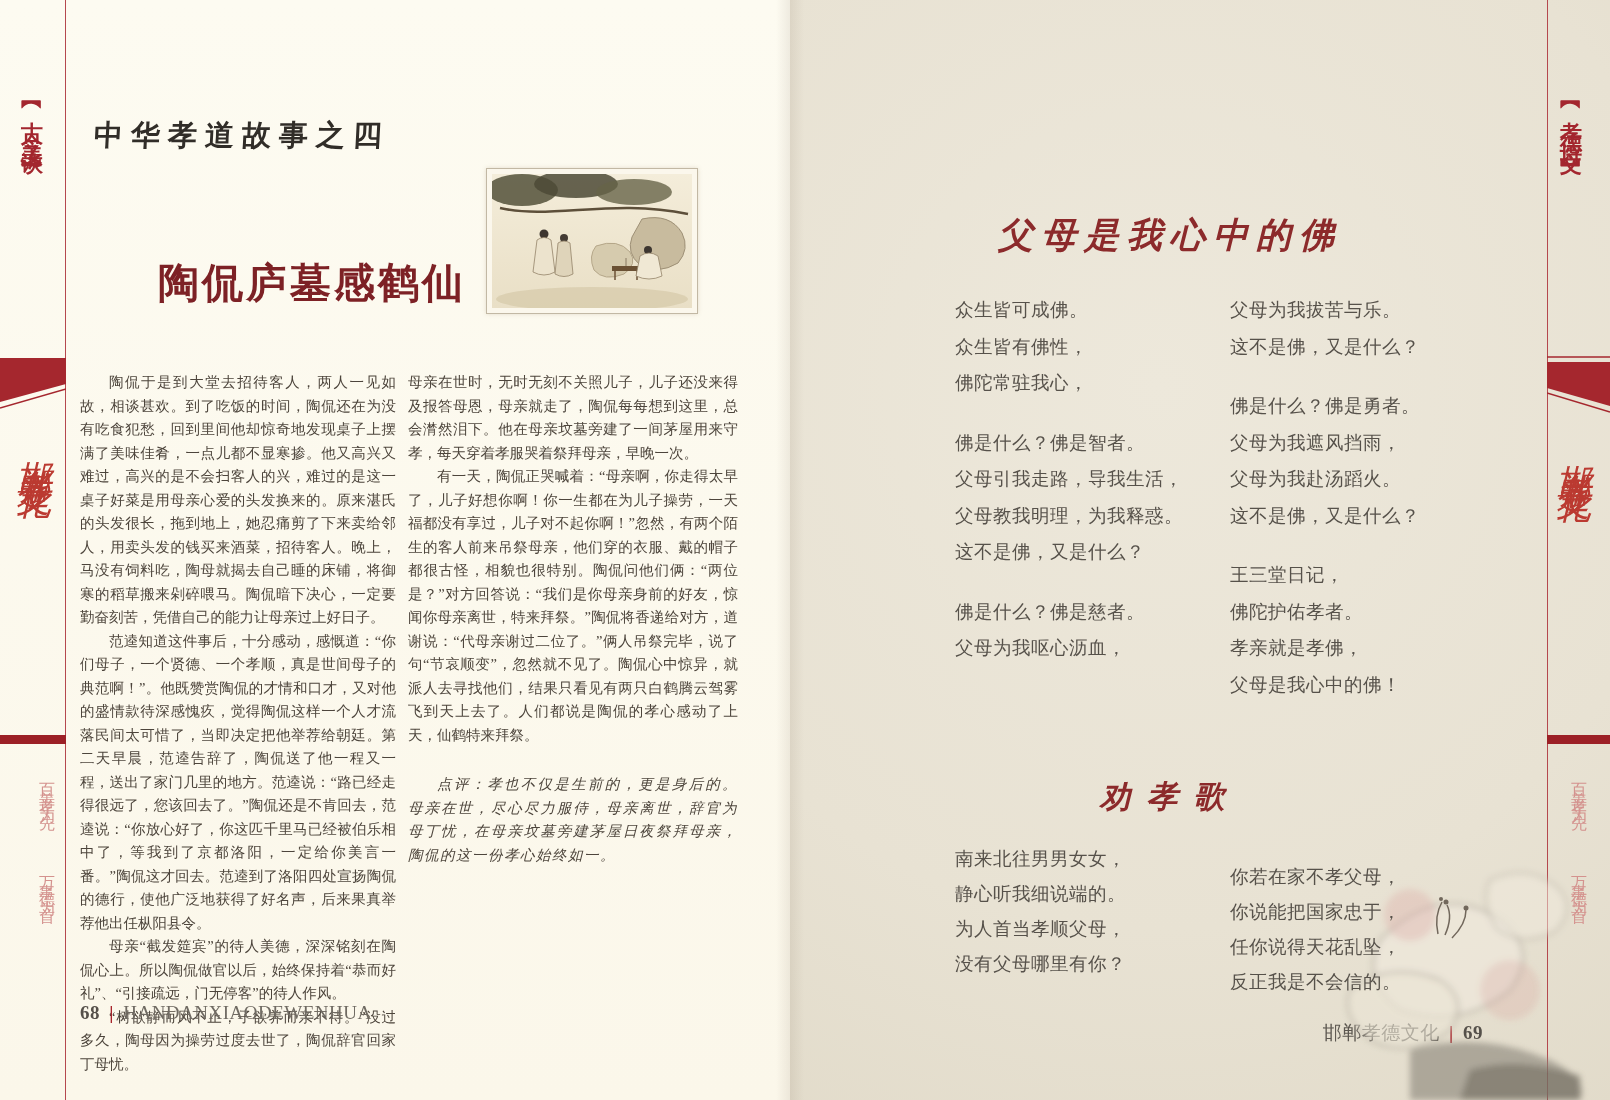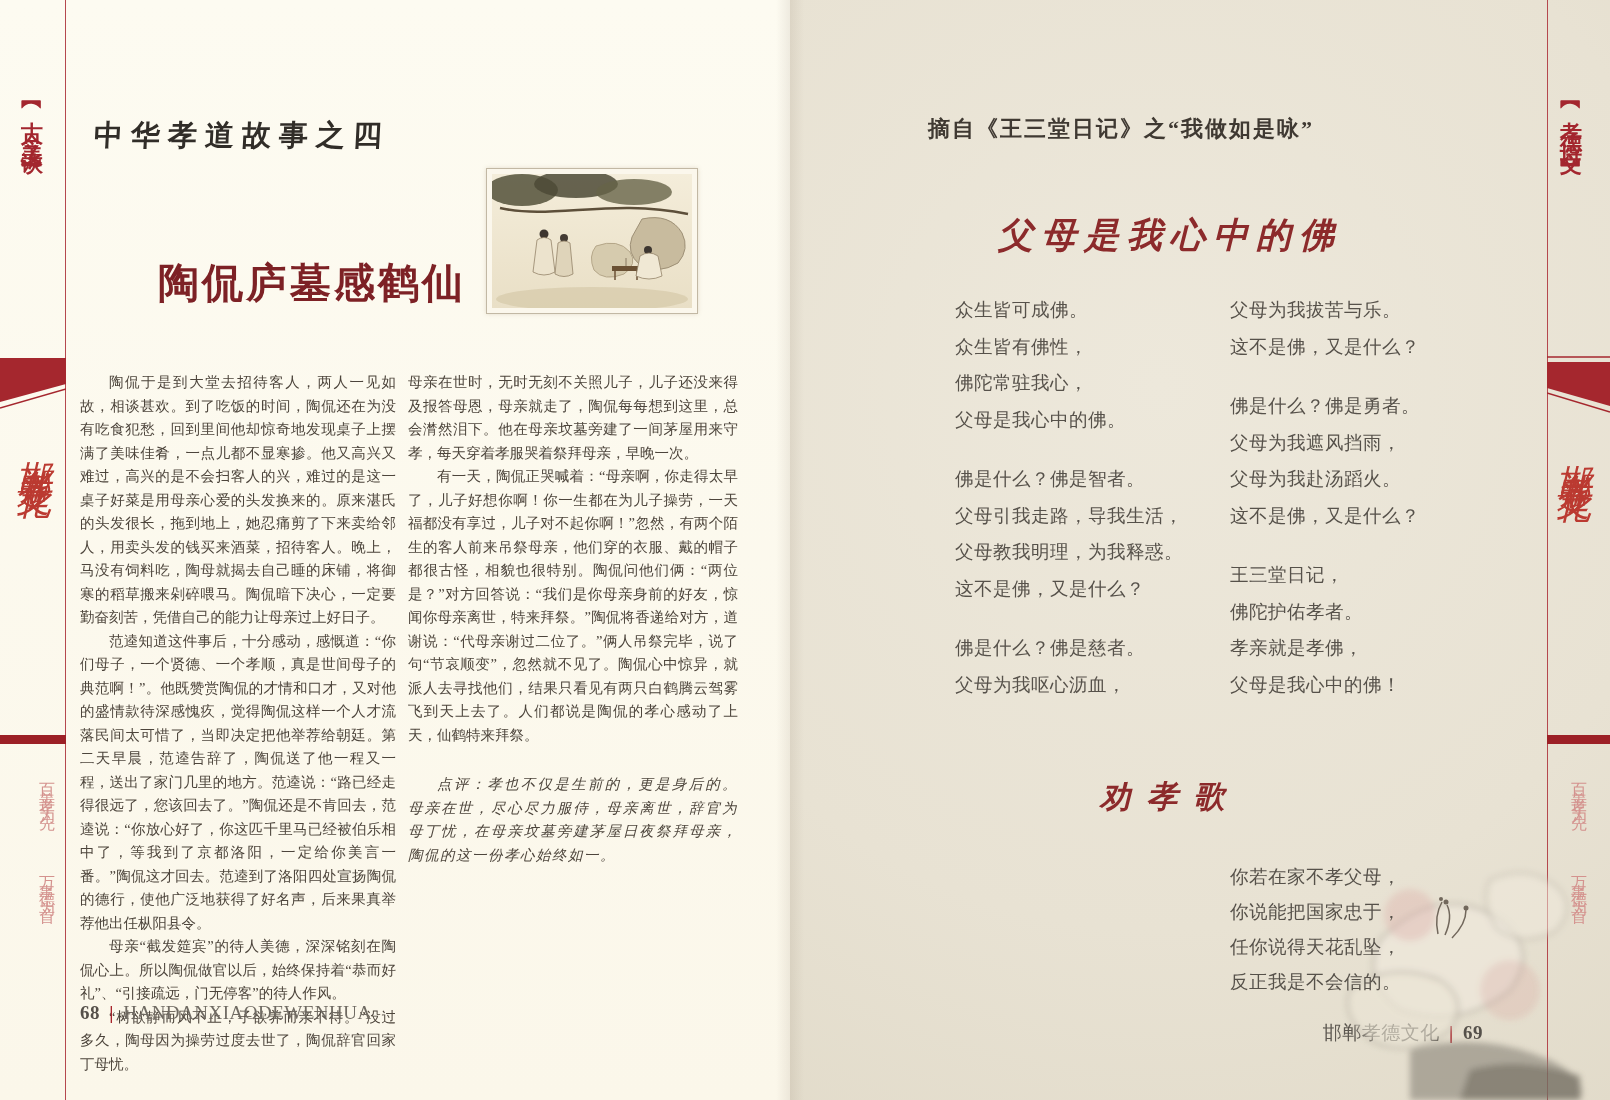--- a/index.html
+++ b/index.html
@@ -200,30 +200,28 @@
 
     <div class="brand brand-r">邯郸孝道文化</div>
 
     <div class="red-bar red-bar-r"></div>
 
     <div class="motto motto-r">
       <span>百善孝为先</span>
       <span class="gap">万事德为首</span>
     </div>
 
-    <div class="rp-header">摘自《王三堂日记》之“我做如是咏”</div>
 
     <div class="poem-title poem1-title">父母是我心中的佛</div>
 
     <div class="poem-col p1-left">
       <div class="stanza">
         <div class="poem-line">众生皆可成佛。</div>
         <div class="poem-line">众生皆有佛性，</div>
         <div class="poem-line">佛陀常驻我心，</div>
-        <div class="poem-line">父母是我心中的佛。</div>
       </div>
       <div class="stanza">
         <div class="poem-line">佛是什么？佛是智者。</div>
         <div class="poem-line">父母引我走路，导我生活，</div>
         <div class="poem-line">父母教我明理，为我释惑。</div>
         <div class="poem-line">这不是佛，又是什么？</div>
       </div>
       <div class="stanza">
         <div class="poem-line">佛是什么？佛是慈者。</div>
         <div class="poem-line">父母为我呕心沥血，</div>
@@ -244,20 +242,26 @@
       <div class="stanza">
         <div class="poem-line">王三堂日记，</div>
         <div class="poem-line">佛陀护佑孝者。</div>
         <div class="poem-line">孝亲就是孝佛，</div>
         <div class="poem-line">父母是我心中的佛！</div>
       </div>
     </div>
 
     <div class="poem-title poem2-title">劝孝歌</div>
 
+    <div class="poem-col p2-left">
+      <div class="poem-line">南来北往男男女女，</div>
+      <div class="poem-line">静心听我细说端的。</div>
+      <div class="poem-line">为人首当孝顺父母，</div>
+      <div class="poem-line">没有父母哪里有你？</div>
+    </div>
 
     <div class="poem-col p2-right">
       <div class="poem-line">你若在家不孝父母，</div>
       <div class="poem-line">你说能把国家忠于，</div>
       <div class="poem-line">任你说得天花乱坠，</div>
       <div class="poem-line">反正我是不会信的。</div>
     </div>
 
     <div class="footer footer-r" style="position:absolute;">
       <span>邯郸孝德文化</span>

